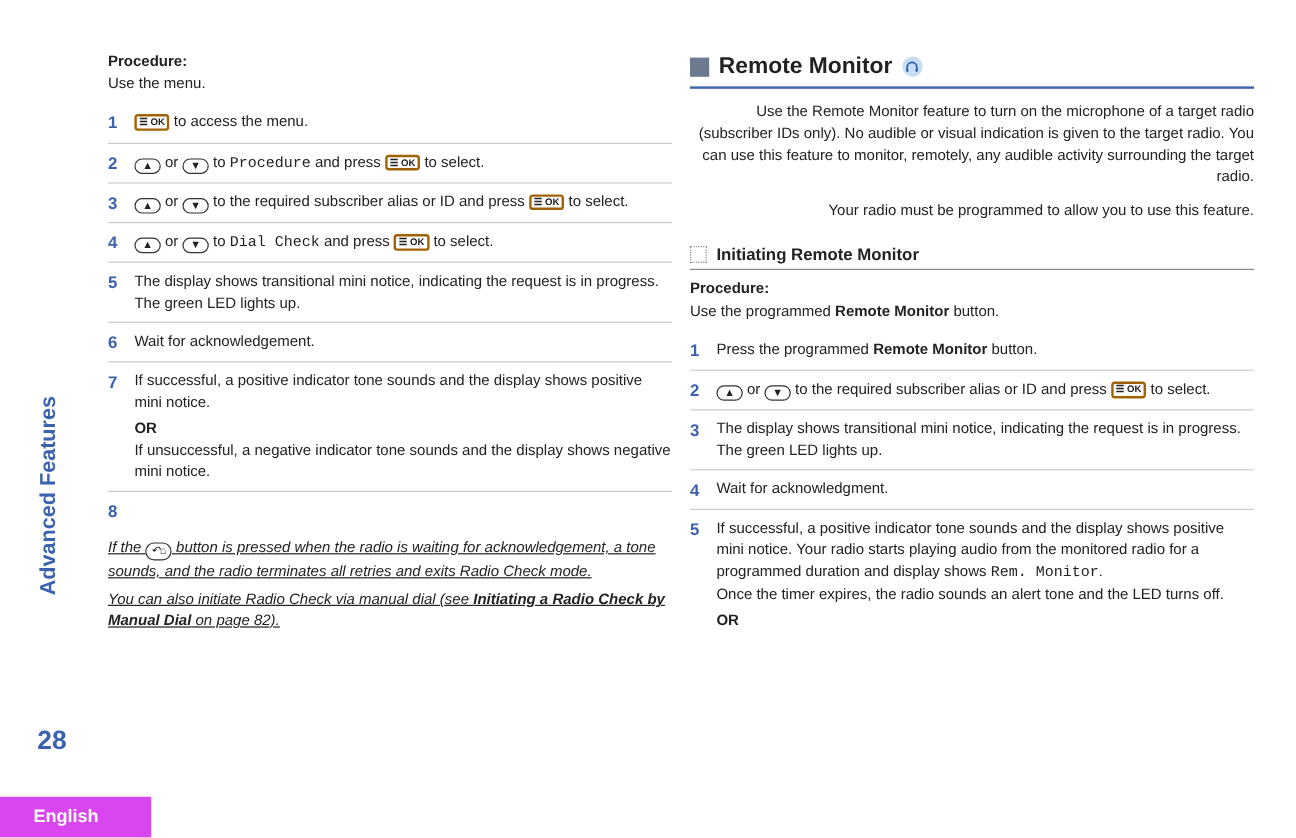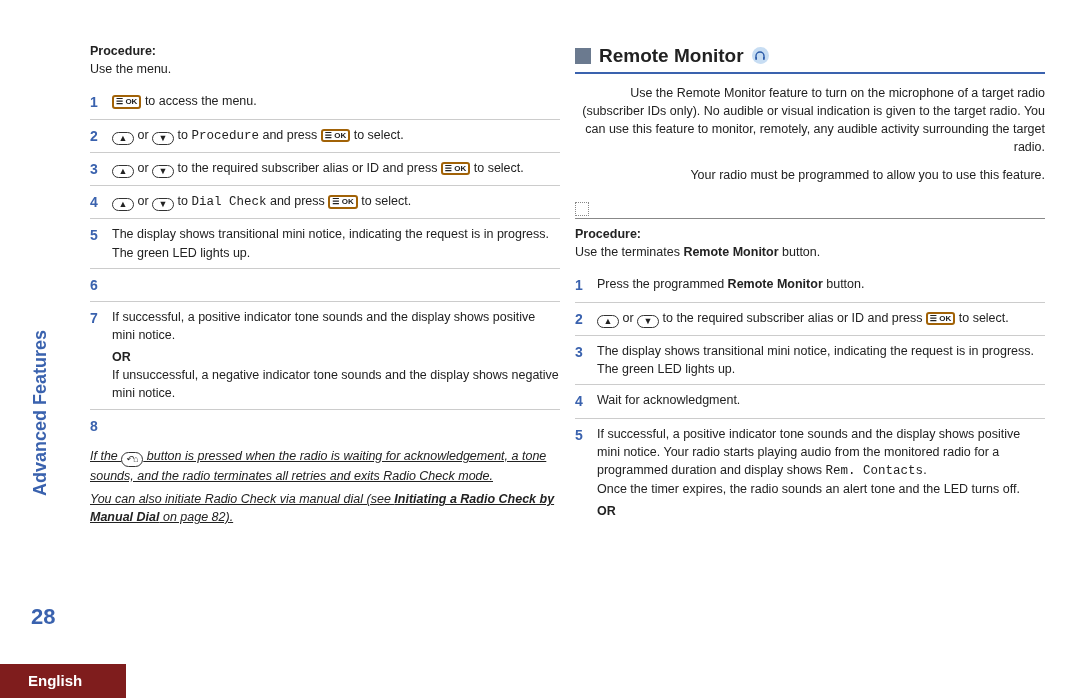--- a/index.html
+++ b/index.html
@@ -162,21 +162,21 @@
     gap:1px;
   }
   .mono { font-family: "Courier New", monospace; }
   .or { font-weight: bold; margin-top: 4px; }
   .note-italic { font-style: italic; margin-top: 5px; text-decoration: underline; }
   .note-italic .bi { font-weight: bold; font-style: italic; }
   .footer-lang {
     position: absolute;
     bottom: 0;
     left: 0;
-    background: #7f1d1d;
+    background: #d946ef;
     color: #fff;
     font-weight: bold;
     font-size: 15px;
     padding: 8px 44px 9px 28px;
   }
   p.body-text { margin-bottom: 10px; text-align: right; }
 </style>
 </head>
 <body>
 
@@ -208,20 +208,21 @@
           <li>
             <span class="step-num">4</span>
             <div class="step-body"><span class="key-arrow">▲</span> or <span class="key-arrow">▼</span> to <span class="mono">Dial Check</span> and press <span class="key-ok">☰ OK</span> to select.</div>
           </li>
           <li>
             <span class="step-num">5</span>
             <div class="step-body">The display shows transitional mini notice, indicating the request is in progress. The green LED lights up.</div>
           </li>
           <li>
             <span class="step-num">6</span>
+            <div class="step-body">Wait for acknowledgement.</div>
           </li>
           <li>
             <span class="step-num">7</span>
             <div class="step-body">If successful, a positive indicator tone sounds and the display shows positive mini notice.<div class="or">OR</div>If unsuccessful, a negative indicator tone sounds and the display shows negative mini notice.</div>
           </li>
           <li>
             <span class="step-num">8</span>
           </li>
         </ol>
 
@@ -244,25 +245,26 @@
               <rect x="9" y="7" width="1.8" height="3" rx="0.9" fill="#2a5aa8"></rect>
             </svg>
         </span>
       </div>
 
       <p class="body-text">Use the Remote Monitor feature to turn on the microphone of a target radio (subscriber IDs only). No audible or visual indication is given to the target radio. You can use this feature to monitor, remotely, any audible activity surrounding the target radio.</p>
       <p class="body-text">Your radio must be programmed to allow you to use this feature.</p>
 
       <div class="sub-title-row">
         <span class="sub-icon"></span>
+        <span class="sub-title">Initiating Remote Monitor</span>
       </div>
 
       <div class="procedure-label">Procedure:</div>
       <div class="procedure-sub">
-        <span>Use the terminates </span><strong>Remote Monitor</strong><span> button.</span>
+        <span>Use the programmed </span><strong>Remote Monitor</strong><span> button.</span>
       </div>
 
       <ol class="steps" id="right-steps">
           <li>
             <span class="step-num">1</span>
             <div class="step-body">Press the programmed <strong>Remote Monitor</strong> button.</div>
           </li>
           <li>
             <span class="step-num">2</span>
             <div class="step-body"><span class="key-arrow">▲</span> or <span class="key-arrow">▼</span> to the required subscriber alias or ID and press <span class="key-ok">☰ OK</span> to select.</div>
@@ -270,20 +272,20 @@
           <li>
             <span class="step-num">3</span>
             <div class="step-body">The display shows transitional mini notice, indicating the request is in progress. The green LED lights up.</div>
           </li>
           <li>
             <span class="step-num">4</span>
             <div class="step-body">Wait for acknowledgment.</div>
           </li>
           <li>
             <span class="step-num">5</span>
-            <div class="step-body">If successful, a positive indicator tone sounds and the display shows positive mini notice. Your radio starts playing audio from the monitored radio for a programmed duration and display shows <span class="mono">Rem. Contacts</span>.<br>Once the timer expires, the radio sounds an alert tone and the LED turns off.<div class="or">OR</div></div>
+            <div class="step-body">If successful, a positive indicator tone sounds and the display shows positive mini notice. Your radio starts playing audio from the monitored radio for a programmed duration and display shows <span class="mono">Rem. Monitor</span>.<br>Once the timer expires, the radio sounds an alert tone and the LED turns off.<div class="or">OR</div></div>
           </li>
         </ol>
     </div>
   </div>
 </div>
 
 <div class="footer-lang">English</div>
 
 </body></html>

